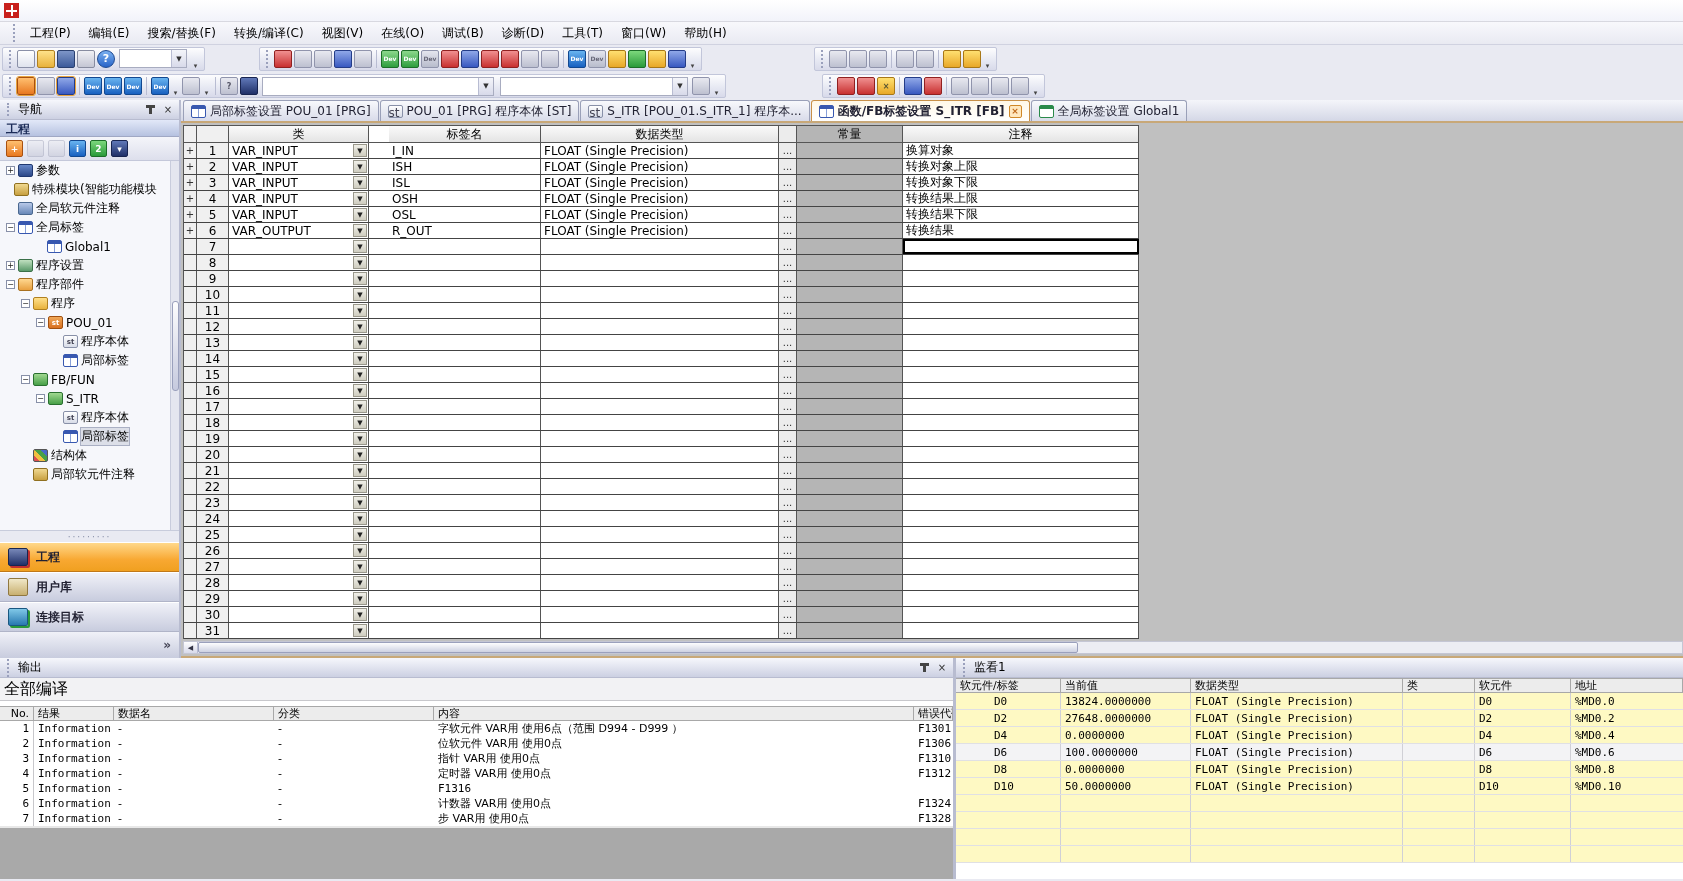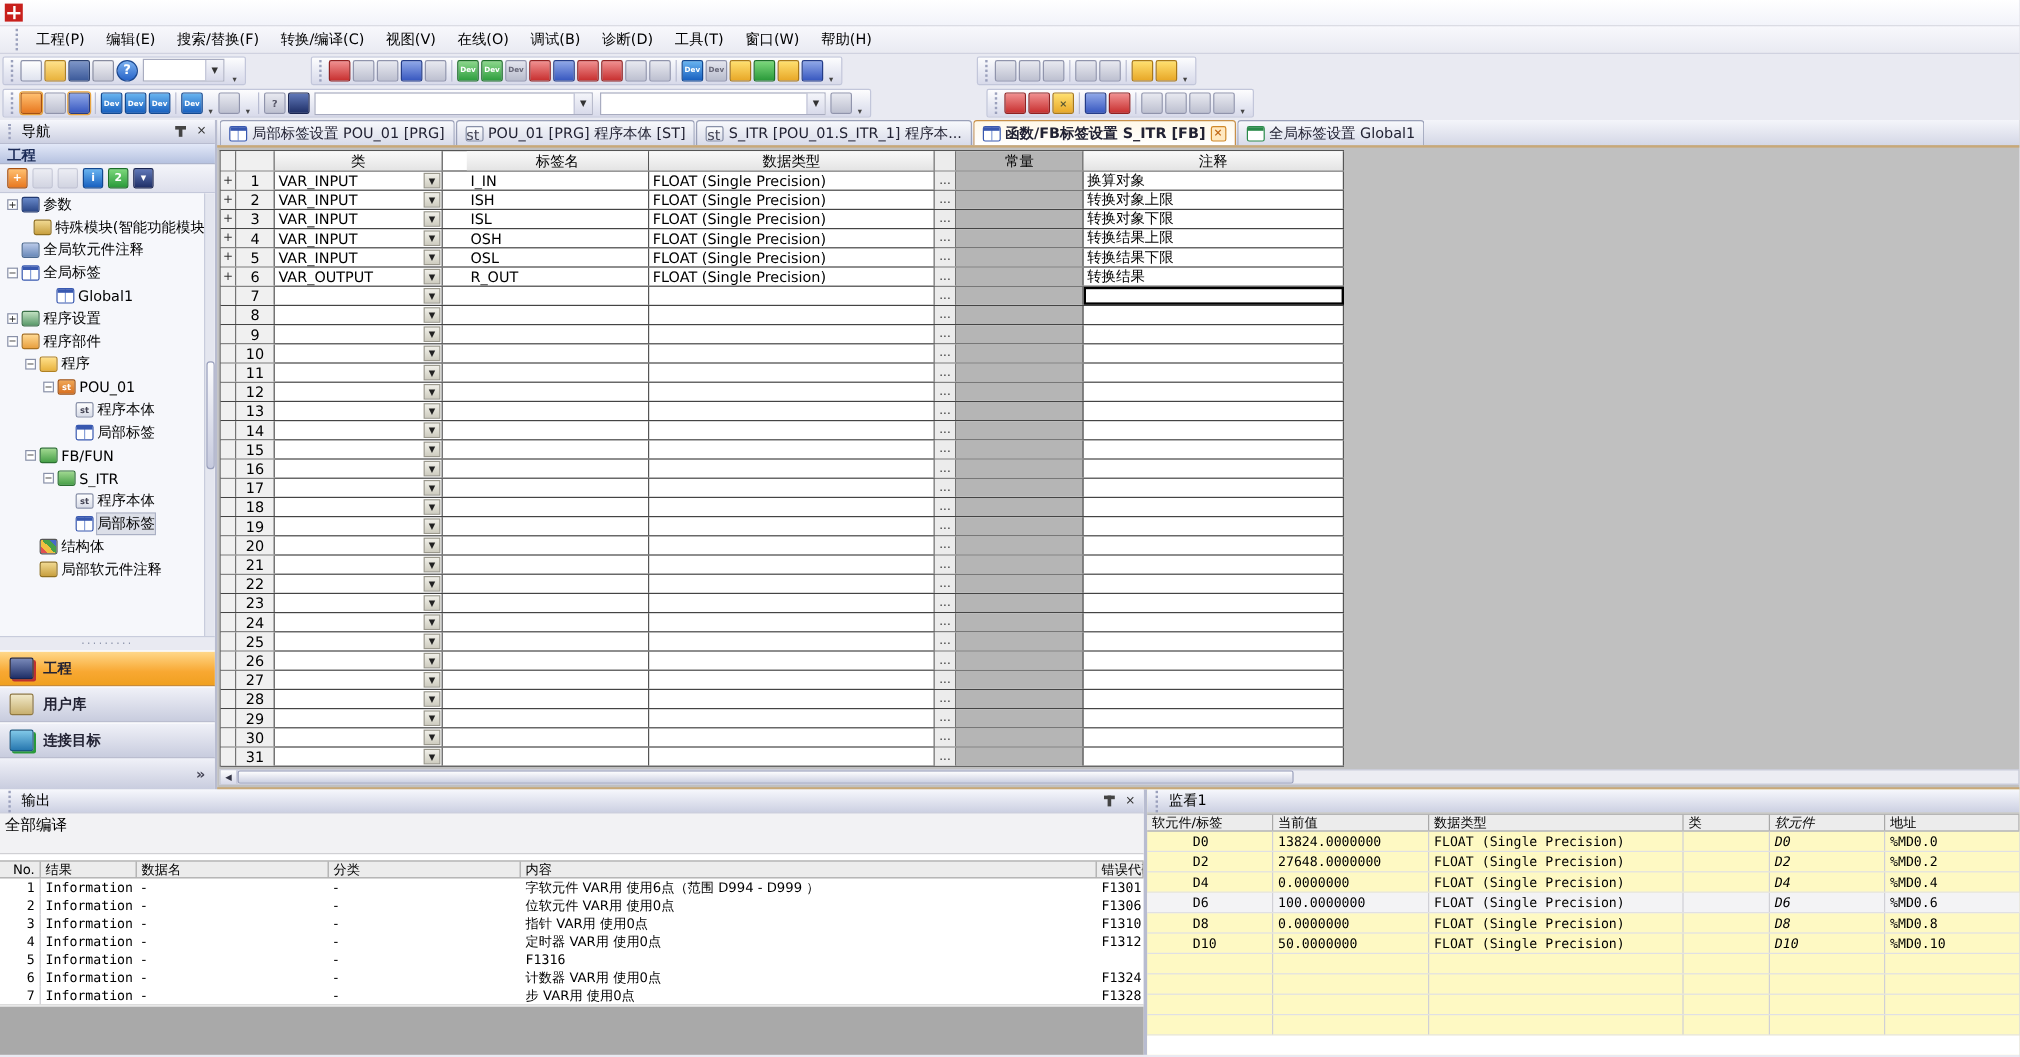--- a/index.html
+++ b/index.html
@@ -106,45 +106,45 @@
   .gc { border-right:1px solid #555; height:100%; display:flex; align-items:center; padding:0 3px; font-size:12px; overflow:hidden; white-space:nowrap; position:relative;}
   .gc.hd { justify-content:center; background:linear-gradient(#fafafa,#e4e4e4); font-size:12px;}
   .gc.plus { width:13px; justify-content:center; background:#f0f0f0; font-size:10px; color:#333; padding:0;}
   .gc.num { width:32px; justify-content:center; background:#f0f0f0; padding:0;}
   .gc.cls { width:140px; }
   .gc.cls .dd { position:absolute; right:1px; top:1px; bottom:1px; width:14px; background:linear-gradient(#f0efe8,#cfcdc0); border:1px solid #9a988c; display:flex; align-items:center; justify-content:center; font-size:7px; color:#222;}
   .gc.lname { width:152px;margin-left:20px; }
   .gc.dtype { width:238px; }
   .gc.dots { width:18px; justify-content:center; background:#ececec; font-size:10px; color:#333; padding:0;}
   .gc.const { width:106px; background:#b5b5b5; }
-  .gc.cmt { width:217px; border-right:1px solid #555;}
+  .gc.cmt { width:236px; border-right:1px solid #555;}
   .gc.cmt.selcell { outline:2px solid #000; outline-offset:-2px; background:#fff; }
   #hscroll { position:absolute; left:2px; right:0; bottom:2px; height:13px; background:#ecedf3; border:1px solid #c4c6d4; display:flex;}
   #hscroll .sbtn { width:14px; background:linear-gradient(#fdfdfe,#d8daea); border-right:1px solid #b8bcd2; font-size:7px; color:#334; display:flex; align-items:center; justify-content:center;}
   #hscroll .thumb { width:880px; background:linear-gradient(#fdfdfe,#cdd1e2); border:1px solid #9aa0bc; border-radius:2px; margin:0;}
 
   
   #bottom { height:221px; display:flex; background:#b8bcd0; }
   #output { width:956px; background:#fff; display:flex; flex-direction:column; border-right:3px solid #b8bcd0;}
   .panel-title { height:20px; background:linear-gradient(#f6f7fc,#ccd0e2); border-bottom:1px solid #b8bcd0; display:flex; align-items:center; padding:0 4px; gap:4px; }
   .panel-title .t { flex:1; font-size:12px; }
-  #out-sub { height:34px; background:#f2f2f4; border-bottom:1px solid #c8c8cc; padding:1px 4px; font-size:13px;}
+  #out-sub { height:23px; background:#f2f2f4; border-bottom:1px solid #c8c8cc; padding:1px 4px; font-size:16px;}
   #out-gap { height:5px; background:#fff; }
   .lrow { display:flex; height:15px; font-size:11px; }
   .lrow.lh { background:#ececec; border-top:1px solid #a8a8a8; border-bottom:1px solid #a8a8a8; }
   .lc { padding:0 4px; overflow:hidden; white-space:nowrap; border-right:1px solid #c8c8cc; height:100%; display:flex; align-items:center;}
   .lrow.lh .lc { border-right:1px solid #a8a8a8; }
   .mono { font-family:"DejaVu Sans Mono", monospace; font-size:11px; }
   .oc0{width:34px; justify-content:flex-end;} .oc1{width:80px;} .oc2{width:160px;} .oc3{width:160px;} .oc4{width:480px;} .oc5{flex:1; border-right:none;}
   #out-fill { flex:1; background:#a9a9a9; border-top:2px solid #e8e8e8; }
   #watch { flex:1; background:#fef9c3; display:flex; flex-direction:column; }
   .wrow { display:flex; height:17px; font-size:11px; border-bottom:1px solid #e0e0e4;}
   .wrow.hl { background:#f3f3f5; }
   .wc { padding:0 4px; overflow:hidden; white-space:nowrap; border-right:1px solid #d0d0d6; height:100%; display:flex; align-items:center;}
-  .wc0{width:105px; padding-left:38px;} .wc1{width:130px;} .wc2{width:212px;} .wc3{width:72px;} .wc4{width:96px;font-style:italic;} .wc5{flex:1; border-right:none;}
+  .wc0{width:105px; padding-left:38px;} .wc1{width:130px;} .wc2{width:212px;} .wc3{width:72px;} .wc4{width:96px;} .wc5{flex:1; border-right:none;}
   .wrow.lh { height:15px; background:#ececec; border-top:1px solid #a8a8a8; border-bottom:1px solid #a8a8a8;}
   .wrow.lh .wc { border-right:1px solid #a8a8a8;}
   .wrow.lh .wc0 { padding-left:4px; }
   #watch-fill { flex:1; background:#fff; }
 </style>
 </head>
 <body>
 
 <div id="titlebar">
   <span class="app-ico"></span>
@@ -282,21 +282,21 @@
         <span class="nav-ico c-green">2</span>
         <span class="nav-ico c-navy">▾</span>
       </div>
     <div id="navtree">
 
     <div class="tnode" style="padding-left: 6px;">
           <span class="exp">+</span>
           <span class="ti i-param"></span>
           <span class="lbl nowrap">参数</span>
         </div>
-        <div class="tnode" style="padding-left: 16px;">
+        <div class="tnode" style="padding-left: 2px;">
           <span class="noexp"></span>
           <span class="ti i-module"></span>
           <span class="lbl nowrap">特殊模块(智能功能模块</span>
         </div>
         <div class="tnode" style="padding-left: 6px;">
           <span class="noexp"></span>
           <span class="ti i-comment"></span>
           <span class="lbl nowrap">全局软元件注释</span>
         </div>
         <div class="tnode" style="padding-left: 6px;">

